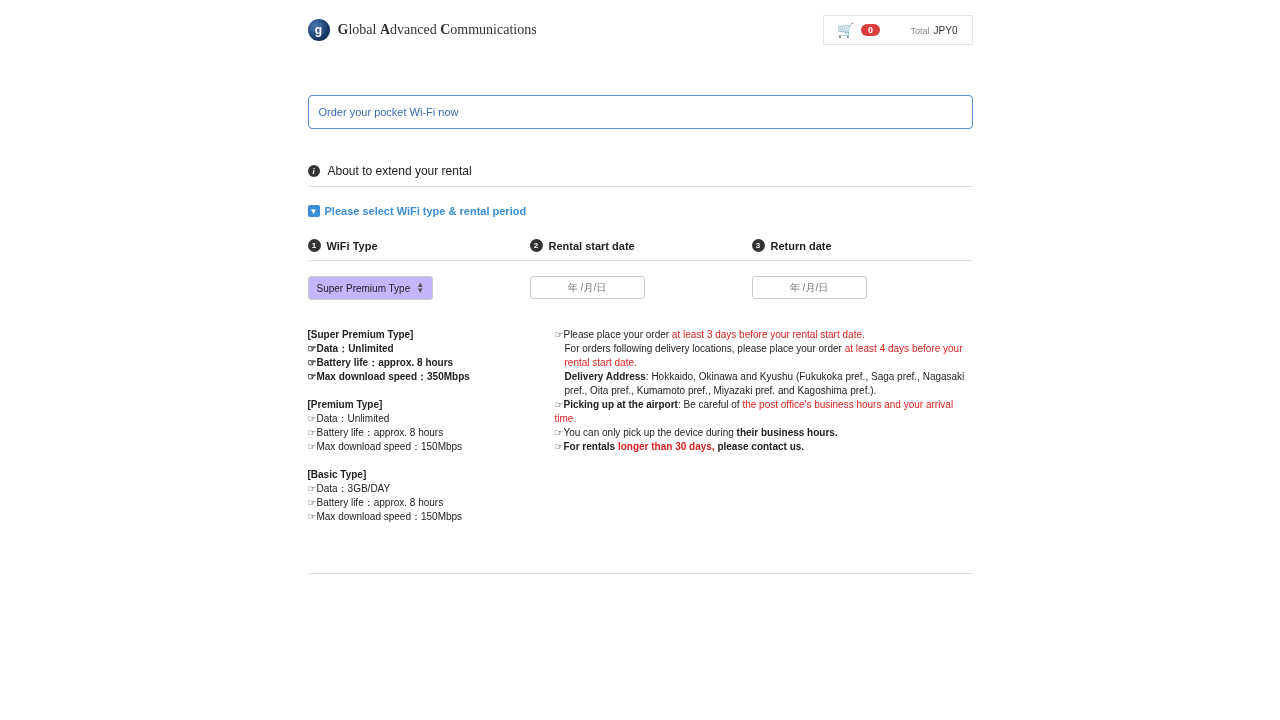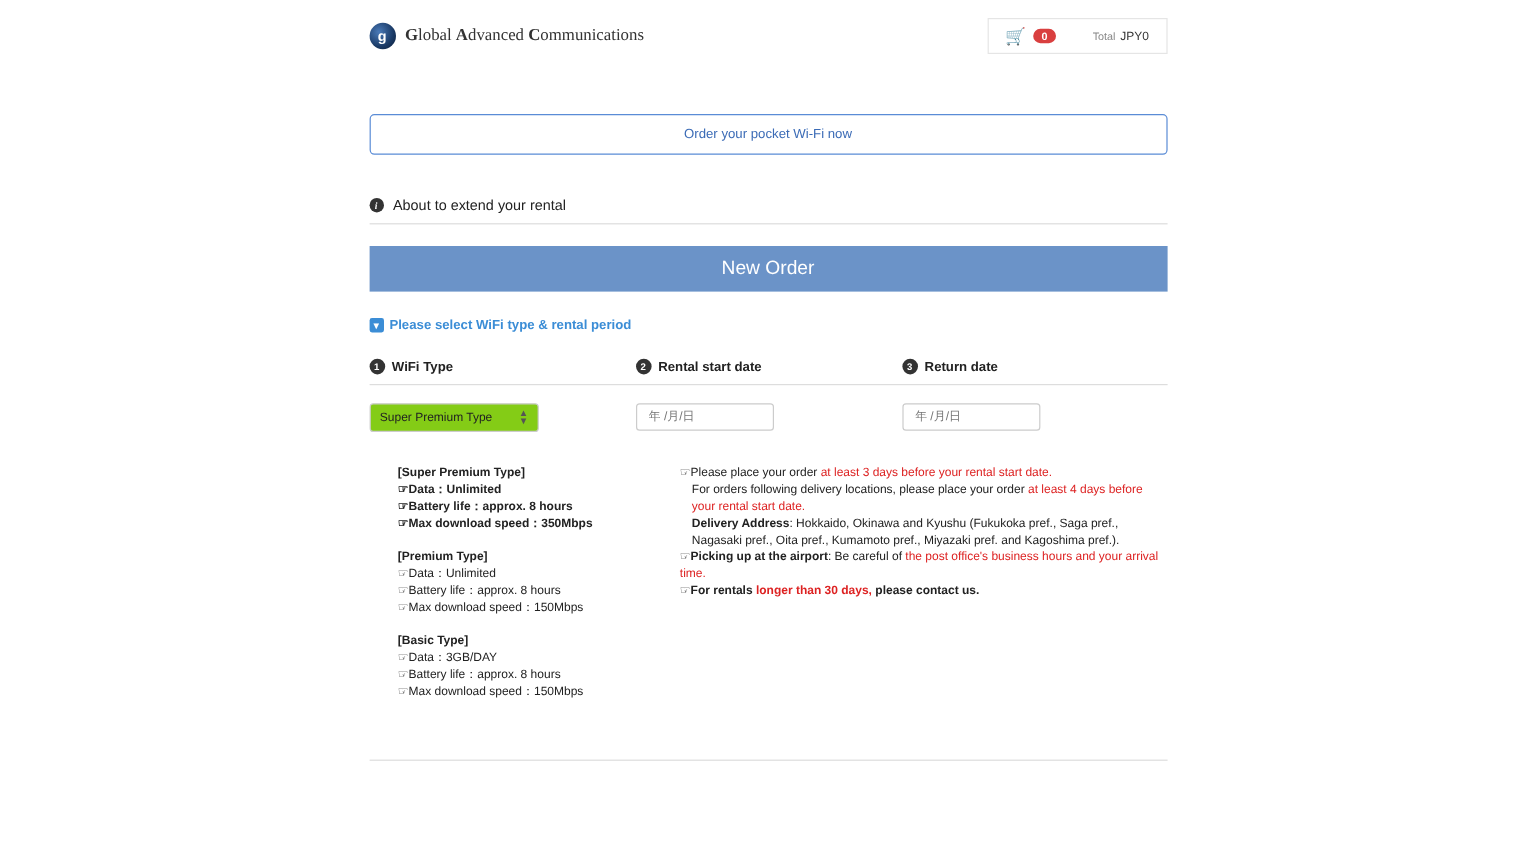--- a/index.html
+++ b/index.html
@@ -10,41 +10,41 @@
 .logo-icon { width: 22px; height: 22px; border-radius: 50%; background: radial-gradient(circle at 35% 35%, #4a7ab8, #1a3a66 60%, #0a1a33); position: relative; }
 .logo-icon::after { content:"g"; color:#fff; font-size:12px; font-weight:bold; position:absolute; top:50%; left:50%; transform:translate(-50%,-50%); }
 .logo-text { font-family: Georgia, serif; font-size: 14px; color: #333; }
 .logo-text b { font-weight: bold; }
 .cart-box { border: 1px solid #e5e5e5; padding: 6px 14px; display: flex; align-items: center; gap: 10px; min-width: 150px; justify-content: space-between; }
 .cart-left { display: flex; align-items: center; gap: 6px; }
 .cart-icon { font-size: 14px; color: #444; }
 .cart-badge { background: #d93f3f; color: #fff; border-radius: 10px; padding: 1px 7px; font-size: 9px; font-weight: bold; }
 .cart-total { font-size: 10px; color: #333; text-align: right; }
 .cart-total .lbl { color: #888; font-size: 9px; margin-right: 4px; }
-.order-banner { border: 1px solid #5a8cd6; border-radius: 4px; text-align: center; padding: 10px; color: #3b6bb6; font-size: 11px; margin-bottom: 35px; cursor: pointer; }
+.order-banner { border: 1px solid #5a8cd6; border-radius: 4px; text-align: left; padding: 10px; color: #3b6bb6; font-size: 11px; margin-bottom: 35px; cursor: pointer; }
 .section-head { display: flex; align-items: center; gap: 8px; border-bottom: 1px solid #ddd; padding-bottom: 8px; margin-bottom: 18px; }
 .info-icon { width: 12px; height: 12px; border-radius: 50%; background: #333; color: #fff; font-size: 8px; font-weight: bold; display: inline-flex; align-items: center; justify-content: center; font-style: italic; font-family: Georgia, serif; }
 .section-title { font-size: 12px; font-weight: normal; }
 .extend-note { padding: 0 5px 40px 18px; font-size: 11px; line-height: 1.5; }
 .extend-note a { color: #3b8dd6; text-decoration: none; }
 .new-order-bar { background: #6b93c8; color: #fff; text-align: center; padding: 10px; font-size: 16px; margin-bottom: 22px; }
 .step-hint { color: #3b8dd6; font-weight: bold; font-size: 11px; display: flex; align-items: center; gap: 5px; margin-bottom: 22px; }
 .arrow-box { width: 12px; height: 12px; background: #3b8dd6; border-radius: 2px; display: inline-flex; align-items: center; justify-content: center; color:#fff; font-size:8px; }
 .cols { display: flex; gap: 0; border-bottom: 1px solid #ddd; padding-bottom: 8px; margin-bottom: 15px; }
 .col1 { width: 222px; }
 .col2 { width: 222px; }
 .col3 { flex: 1; }
 .col-head { display: flex; align-items: center; gap: 6px; font-weight: bold; font-size: 11px; }
 .num-circle { width: 13px; height: 13px; border-radius: 50%; background: #333; color: #fff; font-size: 8px; font-weight: bold; display: inline-flex; align-items: center; justify-content: center; }
 .inputs-row { display: flex; margin-bottom: 28px; }
 .inputs-row .col1, .inputs-row .col2, .inputs-row .col3 { }
-.select-box { border: 1px solid #ccc; border-radius: 3px; padding: 5px 8px; font-size: 10px; display: inline-flex; align-items: center; gap: 22px; background:#84cc16; }
+.select-box { border: 1px solid #ccc; border-radius: 3px; padding: 5px 8px; font-size: 10px; display: inline-flex; align-items: center; gap: 6px; background:#c4b5fd; }
 .select-arrows { font-size: 8px; line-height: 6px; color: #555; display:flex; flex-direction:column; }
-.date-input { border: 1px solid #ccc; border-radius: 3px; padding: 5px 10px; font-size: 10px; color: #888; width: 115px; background:#fff; }
-.details-row { display: flex; gap: 25px; margin-bottom: 35px; margin-left: 24px; }
+.date-input { border: 1px solid #ccc; border-radius: 3px; padding: 5px 10px; font-size: 10px; color: #888; width: 115px; background:#fff;text-align:center; }
+.details-row { display: flex; gap: 37px; margin-bottom: 35px; }
 .types-col { width: 210px; font-size: 10px; line-height: 1.4; }
 .types-col .type-block { margin-bottom: 14px; }
 .types-col b { font-weight: bold; }
 .notes-col { flex: 1; font-size: 10px; line-height: 1.4; }
 .notes-col .red { color: #d22; }
 .notes-col .indent { padding-left: 10px; display:block; }
 hr.sep { border: none; border-top: 1px solid #ddd; margin-bottom: 22px; }
 </style>
 </head>
 <body>
@@ -68,21 +68,20 @@
   </div>
 
   <div class="order-banner">Order your pocket Wi-Fi now</div>
 
   <div class="section-head">
     <span class="info-icon">i</span>
     <span class="section-title">About to extend your rental</span>
   </div>
 
 
-  <div class="new-order-bar">New Order</div>
 
   <div class="step-hint">
     <span class="arrow-box">▼</span>
     <span>Please select WiFi type &amp; rental period</span>
   </div>
 
   <div class="cols">
     <div class="col1 col-head">
         <span class="num-circle">1</span>
         <span>WiFi Type</span>
@@ -138,19 +137,20 @@
     </div>
     <div class="notes-col">
       <div><span>☞Please place your order </span><span class="red">at least 3 days before your rental start date.</span></div>
       <div>
           <span class="indent"><span>For orders following delivery locations, please place your order </span><span class="red">at least 4 days before your rental start date.</span></span>
         </div>
       <div>
           <span class="indent"><b>Delivery Address</b><span>: Hokkaido, Okinawa and Kyushu (Fukukoka pref., Saga pref., Nagasaki pref., Oita pref., Kumamoto pref., Miyazaki pref. and Kagoshima pref.).</span></span>
         </div>
       <div><span>☞</span><b>Picking up at the airport</b><span>: Be careful of </span><span class="red">the post office's business hours and your arrival time.</span></div>
+      <div><span>☞You can only pick up the device during </span><b>their business hours.</b></div>
       <div><span>☞</span><b>For rentals </b><b class="red">longer than 30 days,</b><b> please contact us.</b></div>
     </div>
   </div>
 
   <hr class="sep">
 
 </div>
 
 </body></html>

